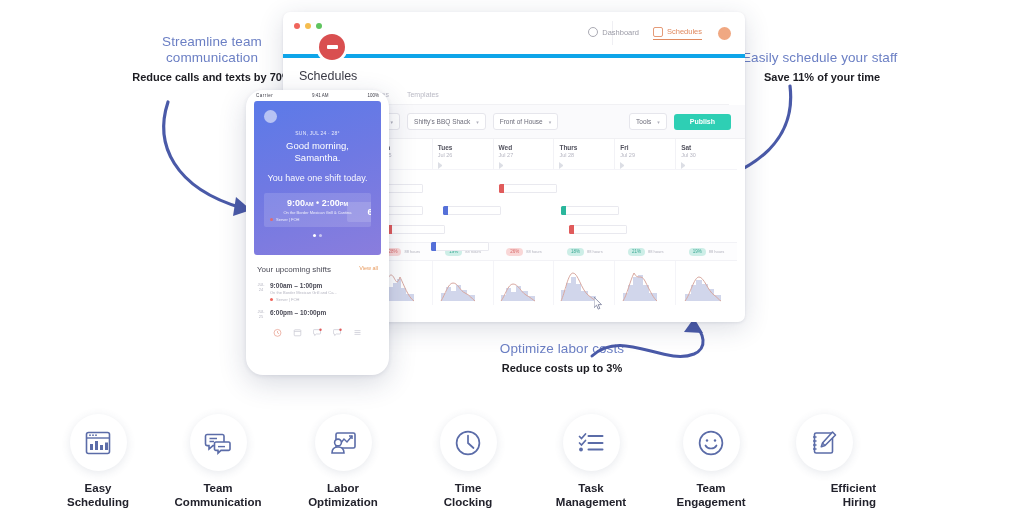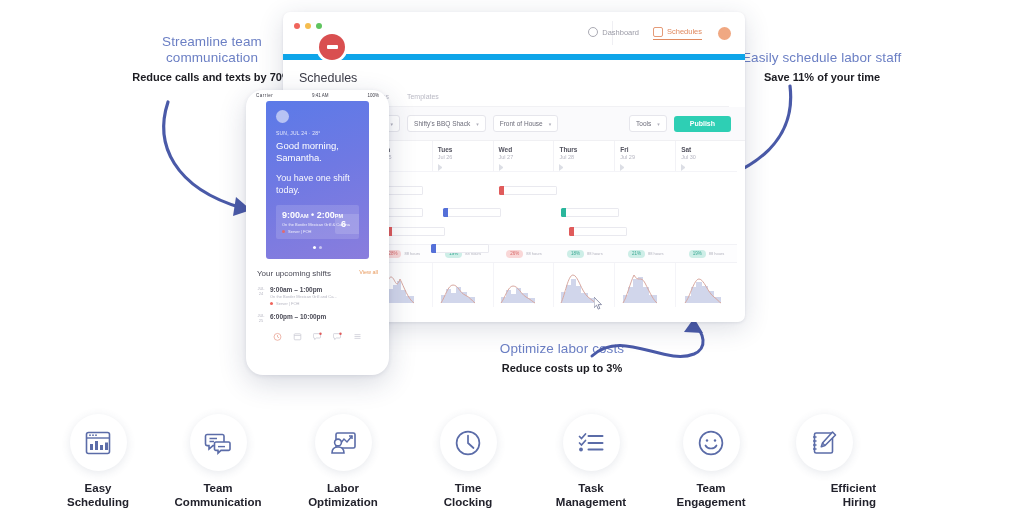--- a/index.html
+++ b/index.html
@@ -31,21 +31,21 @@
   #arrow-bottom{left:586px;top:314px;}
 
   
   .browser{
     position:absolute;left:283px;top:12px;width:462px;height:310px;
     background:#ffffff;border-radius:7px;
     box-shadow:0 6px 26px rgba(40,50,90,.16), 0 1px 3px rgba(40,50,90,.10);
     overflow:hidden;
   }
   .titlebar{
-    height:42px;border-bottom:6px solid #0ea5e9;
+    height:42px;border-bottom:4px solid #0ea5e9;
     display:flex;align-items:center;padding:0 28px;position:relative;
   }
   .dots{display:flex;gap:5px;position:absolute;left:11px;top:11px;}
   .dot{width:6px;height:6px;border-radius:50%;}
   .dot.r{background:#f0655c;} .dot.y{background:#f5bd4f;} .dot.g{background:#5fc45f;}
   .brand-logo{
     position:absolute;left:36px;top:22px;width:26px;height:26px;border-radius:50%;
     background:#d94f50;display:flex;align-items:center;justify-content:center;
     box-shadow:0 0 0 3px #fff;
   }
@@ -130,23 +130,24 @@
     background:#fff;border-radius:17px;
     box-shadow:0 8px 28px rgba(40,50,90,.18), 0 1px 4px rgba(40,50,90,.10);
     overflow:hidden;
   }
   .statusbar{
     height:11px;display:flex;align-items:center;justify-content:space-between;
     padding:0 10px;font-size:4.5px;color:#3b3b46;
   }
   .sb-dots{letter-spacing:.5px;}
   .hero{
-    margin:0 20px;border-radius:3px;padding:9px 10px 10px 10px;position:relative;
+    margin:0 8px;border-radius:3px;padding:9px 10px 18px 10px;position:relative;
     background:linear-gradient(160deg,#5b7ae8 0%,#6f79e3 45%,#8a7ddd 100%);
     color:#fff;
+    text-align:center;
   }
   .hero .pic{width:13px;height:13px;border-radius:50%;background:rgba(255,255,255,.55);}
   .hero .meta{font-size:5px;margin-top:7px;opacity:.85;letter-spacing:.2px;}
   .hero .greet{font-size:9.5px;line-height:12px;margin-top:4px;}
   .hero .info{font-size:9px;line-height:12px;margin-top:8px;opacity:.95;}
   .shiftcard{
     margin-top:9px;background:rgba(255,255,255,.14);border-radius:2px;padding:5px 6px;
     position:relative;overflow:hidden;
   }
   .shiftcard .time{font-size:9px;font-weight:700;}
@@ -194,21 +195,21 @@
   <div class="callout" id="callout-left">
     <div class="title">Streamline team communication</div>
     <div class="sub">Reduce calls and texts by 70%</div>
   </div>
   <svg class="arrow" id="arrow-left" width="120" height="135" viewBox="0 0 120 135">
     <path d="M18 6 C 4 48, 24 92, 92 112" fill="none" stroke="#4a5aa8" stroke-width="3.2" stroke-linecap="round"></path>
     <path d="M86 101 L101 114 L83 120 Z" fill="#4a5aa8"></path>
   </svg>
 
   <div class="callout" id="callout-right">
-    <div class="title">Easily schedule labor staff</div>
+    <div class="title">Easily schedule your staff</div>
     <div class="sub">Save 11% of your time</div>
   </div>
   <svg class="arrow" id="arrow-right" width="150" height="125" viewBox="0 0 150 125">
     <path d="M128 6 C 134 56, 100 92, 22 110" fill="none" stroke="#4a5aa8" stroke-width="3.2" stroke-linecap="round"></path>
     <path d="M34 99 L16 111 L34 119 Z" fill="#4a5aa8"></path>
   </svg>
 
   <div class="callout" id="callout-bottom">
     <div class="title">Optimize labor costs</div>
     <div class="sub">Reduce costs up to 3%</div>

